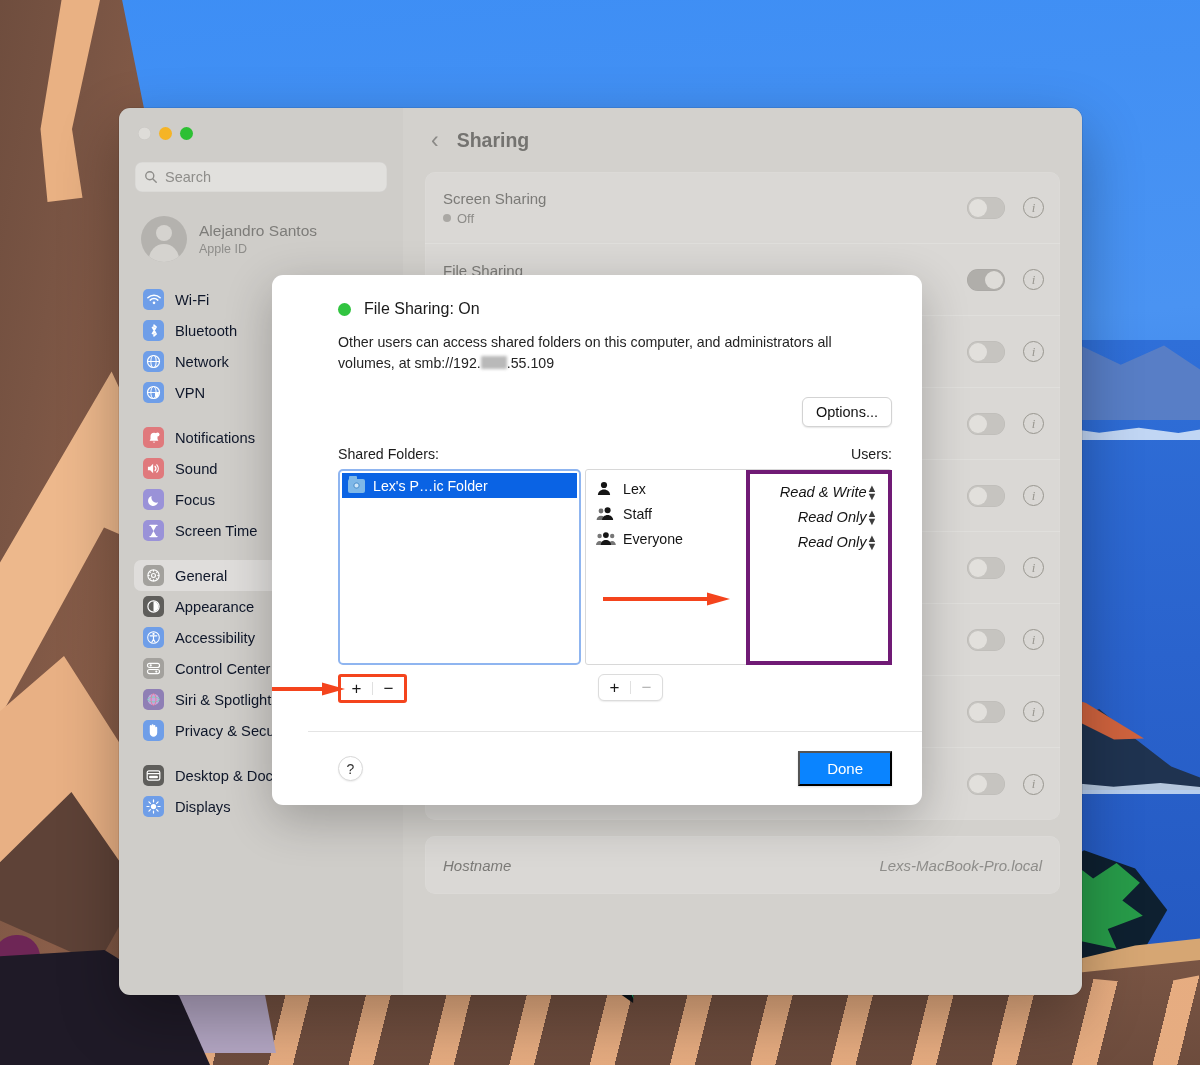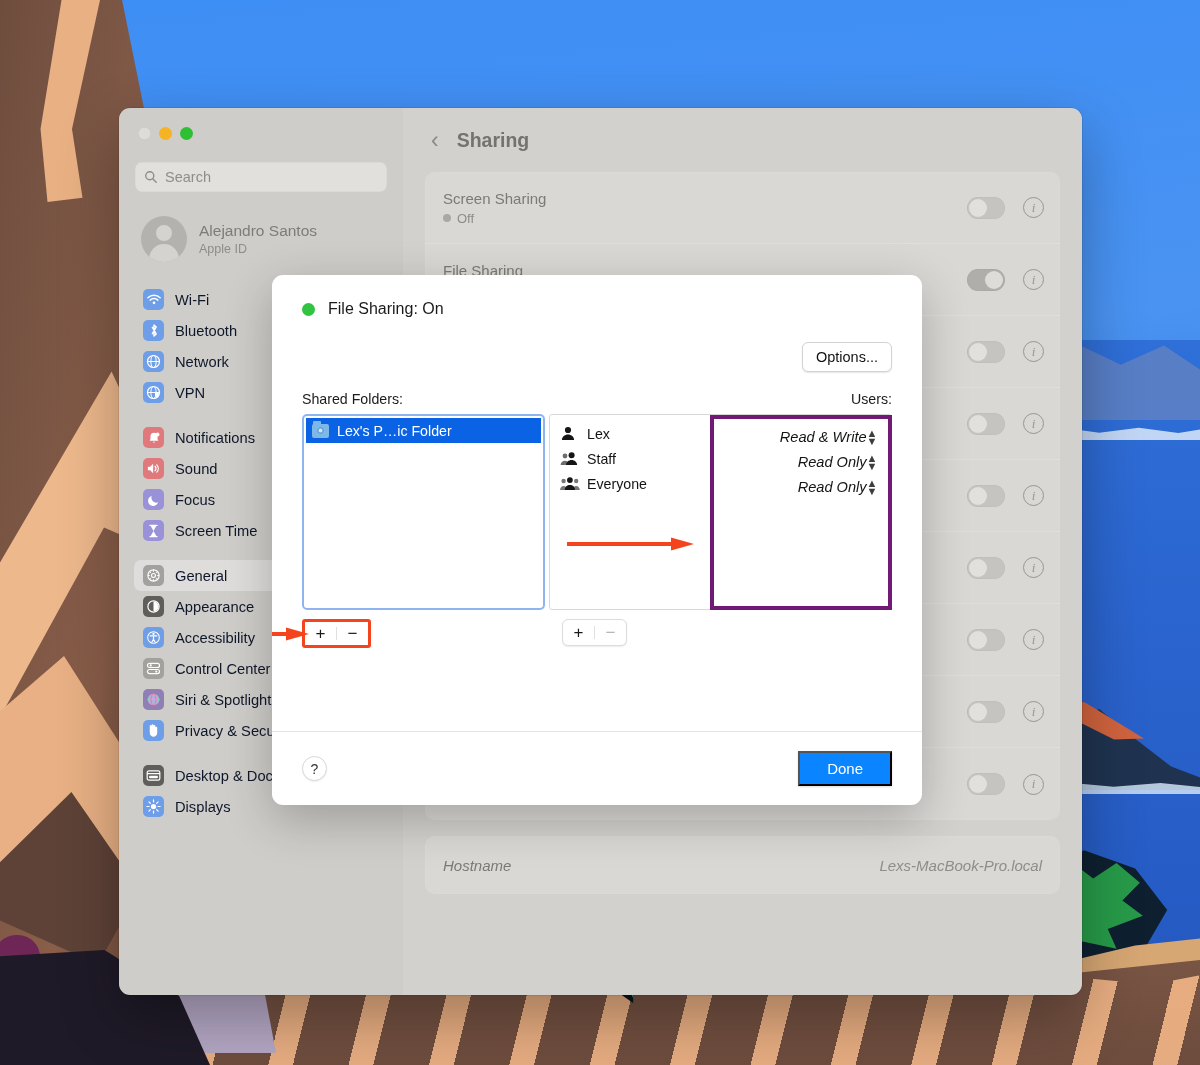--- a/index.html
+++ b/index.html
@@ -305,20 +305,21 @@
   
   #sheet {
     position: absolute;
     left: 272px; top: 275px;
     width: 650px; height: 530px;
     background: #ffffff;
     border-radius: 11px;
     box-shadow: 0 14px 48px rgba(0,0,0,.24);
     display: flex; flex-direction: column;
     overflow: hidden;
+    padding-left: 36px;
   }
   .sheet-body { padding: 25px 30px 0 30px; flex: 1; position: relative; }
 
   .sheet-status {
     display: flex; align-items: center; gap: 13px;
   }
   .green-dot { width: 13px; height: 13px; border-radius: 50%; background: #31c440; }
   .sheet-status-txt { font-size: 16px; color: #1b1b1b; }
 
   .sheet-desc {
@@ -812,20 +813,21 @@
 
   <div id="sheet">
 
     <div class="sheet-body">
 
       <div class="sheet-status">
         <span class="green-dot"></span>
         <span class="sheet-status-txt">File Sharing: On</span>
       </div>
 
+      <div class="sheet-desc"><span>Other users can access shared folders on this computer, and administrators all volumes, at smb://192.</span><span class="redact"></span><span>.55.109</span></div>
 
       <div class="options-wrap">
         <button class="btn-options">Options...</button>
       </div>
 
       <div class="columns">
 
         <div class="col-folders">
           <div class="col-label">Shared Folders:</div>
           <div class="folders-list">

